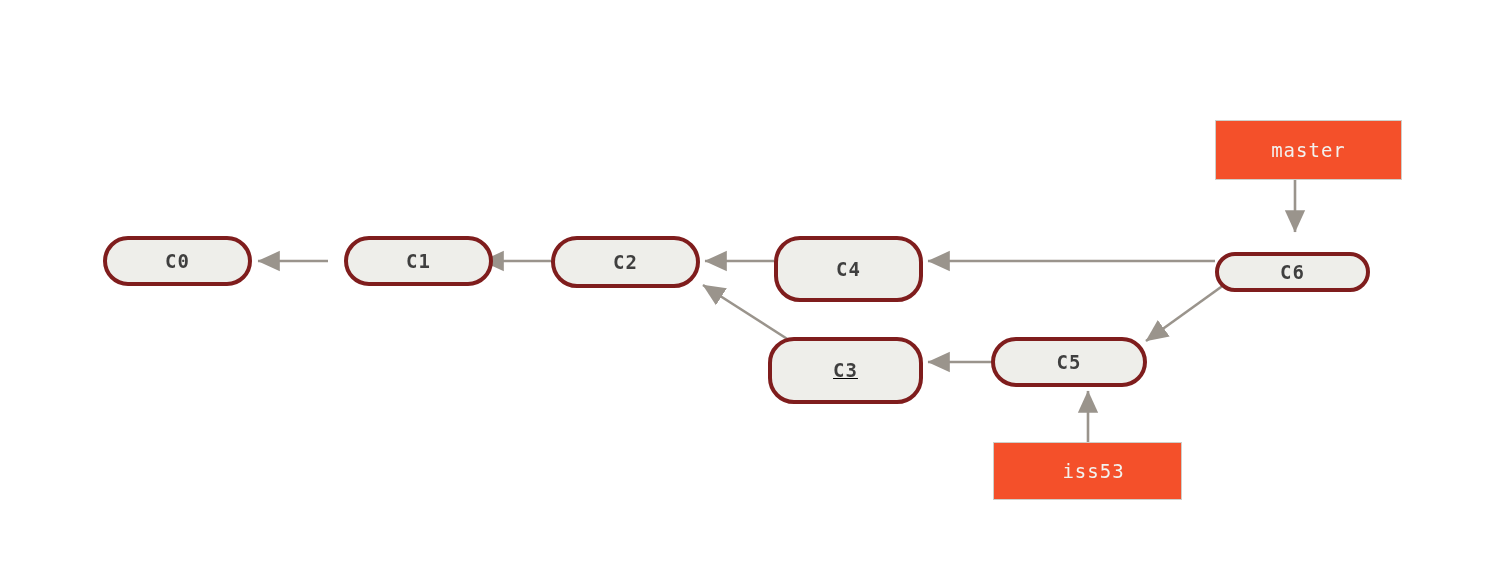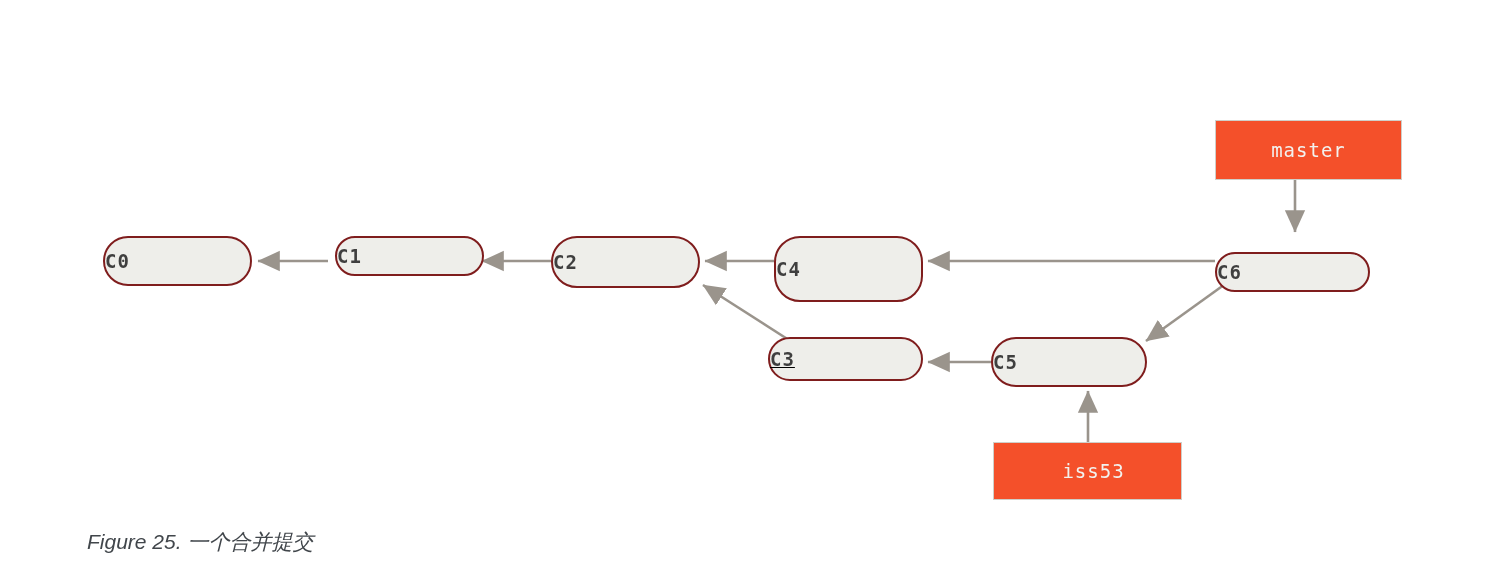--- a/index.html
+++ b/index.html
@@ -32,25 +32,25 @@
     width: 1509px;
     height: 576px;
     display: block;
   }
 
   
   .commit-node {
     position: absolute;
     box-sizing: border-box;
     background: #eeeeea;
-    border: 2px solid #7f1d1d;
+    border: 4px solid #7f1d1d;
     border-radius: 26px;
     display: flex;
     align-items: center;
-    justify-content: flex-start;
+    justify-content: center;
   }
   .commit-label {
     font-family: "DejaVu Sans Mono", "Liberation Mono", monospace;
     font-size: 19px;
     font-weight: 700;
     letter-spacing: 1px;
     color: #3f3f3f;
     line-height: 1;
     user-select: none;
   }
@@ -111,47 +111,46 @@
       <line x1="1228" y1="282" x2="1146" y2="341"></line>
       <line x1="1295" y1="180" x2="1295" y2="232"></line>
       <line x1="1088" y1="442" x2="1088" y2="391"></line>
     </g>
   </svg>
 
   <div class="commit-node" style="left:103px; top:236px; width:149px; height:50px;">
     <span class="commit-label">C0</span>
   </div>
 
-  <div class="commit-node" style="left:335px; top:236px; width:149px; height:40px;">
+  <div class="commit-node" style="left:344px; top:236px; width:149px; height:50px;">
     <span class="commit-label">C1</span>
   </div>
 
   <div class="commit-node" style="left:551px; top:236px; width:149px; height:52px;">
     <span class="commit-label">C2</span>
   </div>
 
   <div class="commit-node" style="left:774px; top:236px; width:149px; height:66px;">
     <span class="commit-label">C4</span>
   </div>
 
   <div class="commit-node" style="left:1215px; top:252px; width:155px; height:40px;">
     <span class="commit-label">C6</span>
   </div>
 
-  <div class="commit-node" style="left:768px; top:337px; width:155px; height:44px;text-decoration:underline;">
+  <div class="commit-node" style="left:768px; top:337px; width:155px; height:67px;text-decoration:underline;">
     <span class="commit-label">C3</span>
   </div>
 
   <div class="commit-node" style="left:991px; top:337px; width:156px; height:50px;">
     <span class="commit-label">C5</span>
   </div>
 
   <div class="branch-box" style="left:1215px; top:120px; width:187px; height:60px;">
     <span class="branch-label">master</span>
   </div>
 
   <div class="branch-box" style="left:993px; top:442px; width:189px; height:58px;padding-left:12px;">
     <span class="branch-label">iss53</span>
   </div>
 
-  <div id="figure-caption">Figure 25. 一个合并提交</div>
 
 </div>
 
 </body></html>

